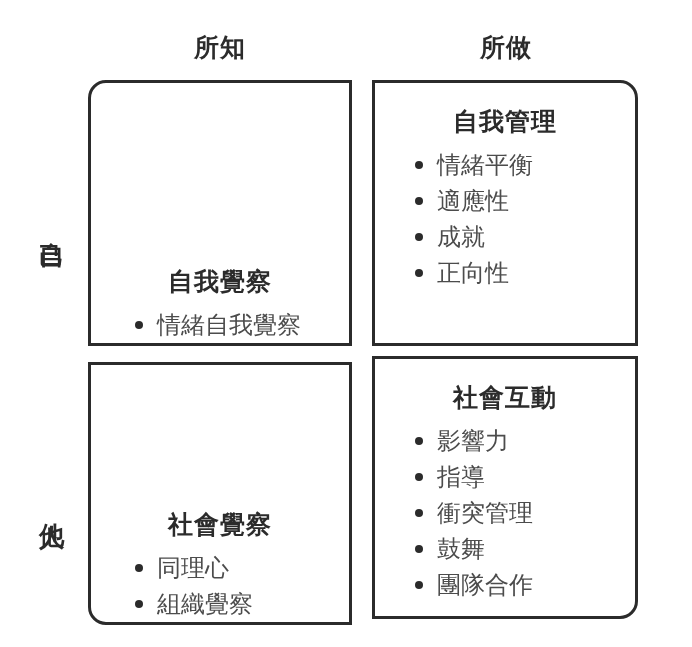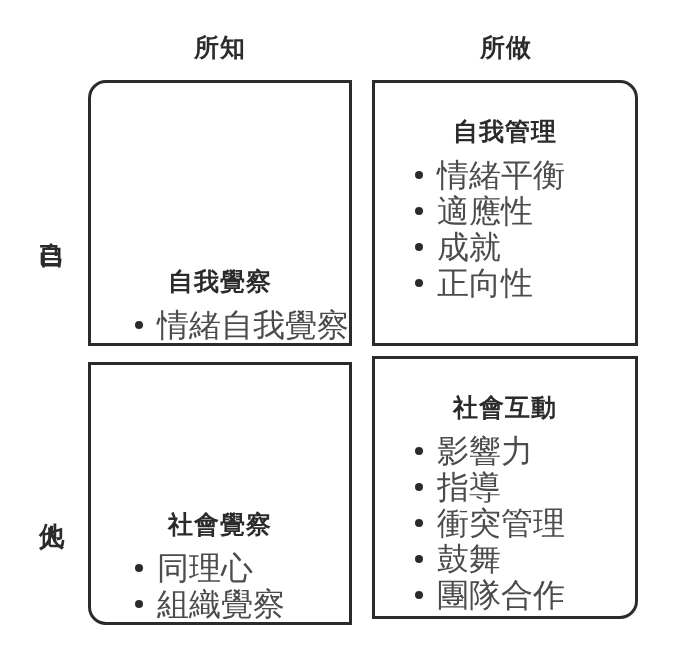--- a/index.html
+++ b/index.html
@@ -103,32 +103,32 @@
     justify-content: flex-start;
     padding-top: 16px;
   }
 
   .quad-title {
     text-align: center;
     font-size: 25px;
     font-weight: 700;
     color: #2b2b2b;
     line-height: 1.2;
-    margin: 18px 0 10px 0;
+    margin: 8px 0 10px 0;
     letter-spacing: 1px;
   }
 
   .bullets {
     list-style: none;
     margin: 0;
     padding: 0 0 0 26px;
   }
   .bullets li {
     position: relative;
-    font-size: 32px;
+    font-size: 24px;
     line-height: 36px;
     color: #4c4c4c;
     padding-left: 22px;
     white-space: nowrap;
   }
   .bullets li .dot {
     position: absolute;
     left: 0;
     top: 14px;
     width: 8px;

